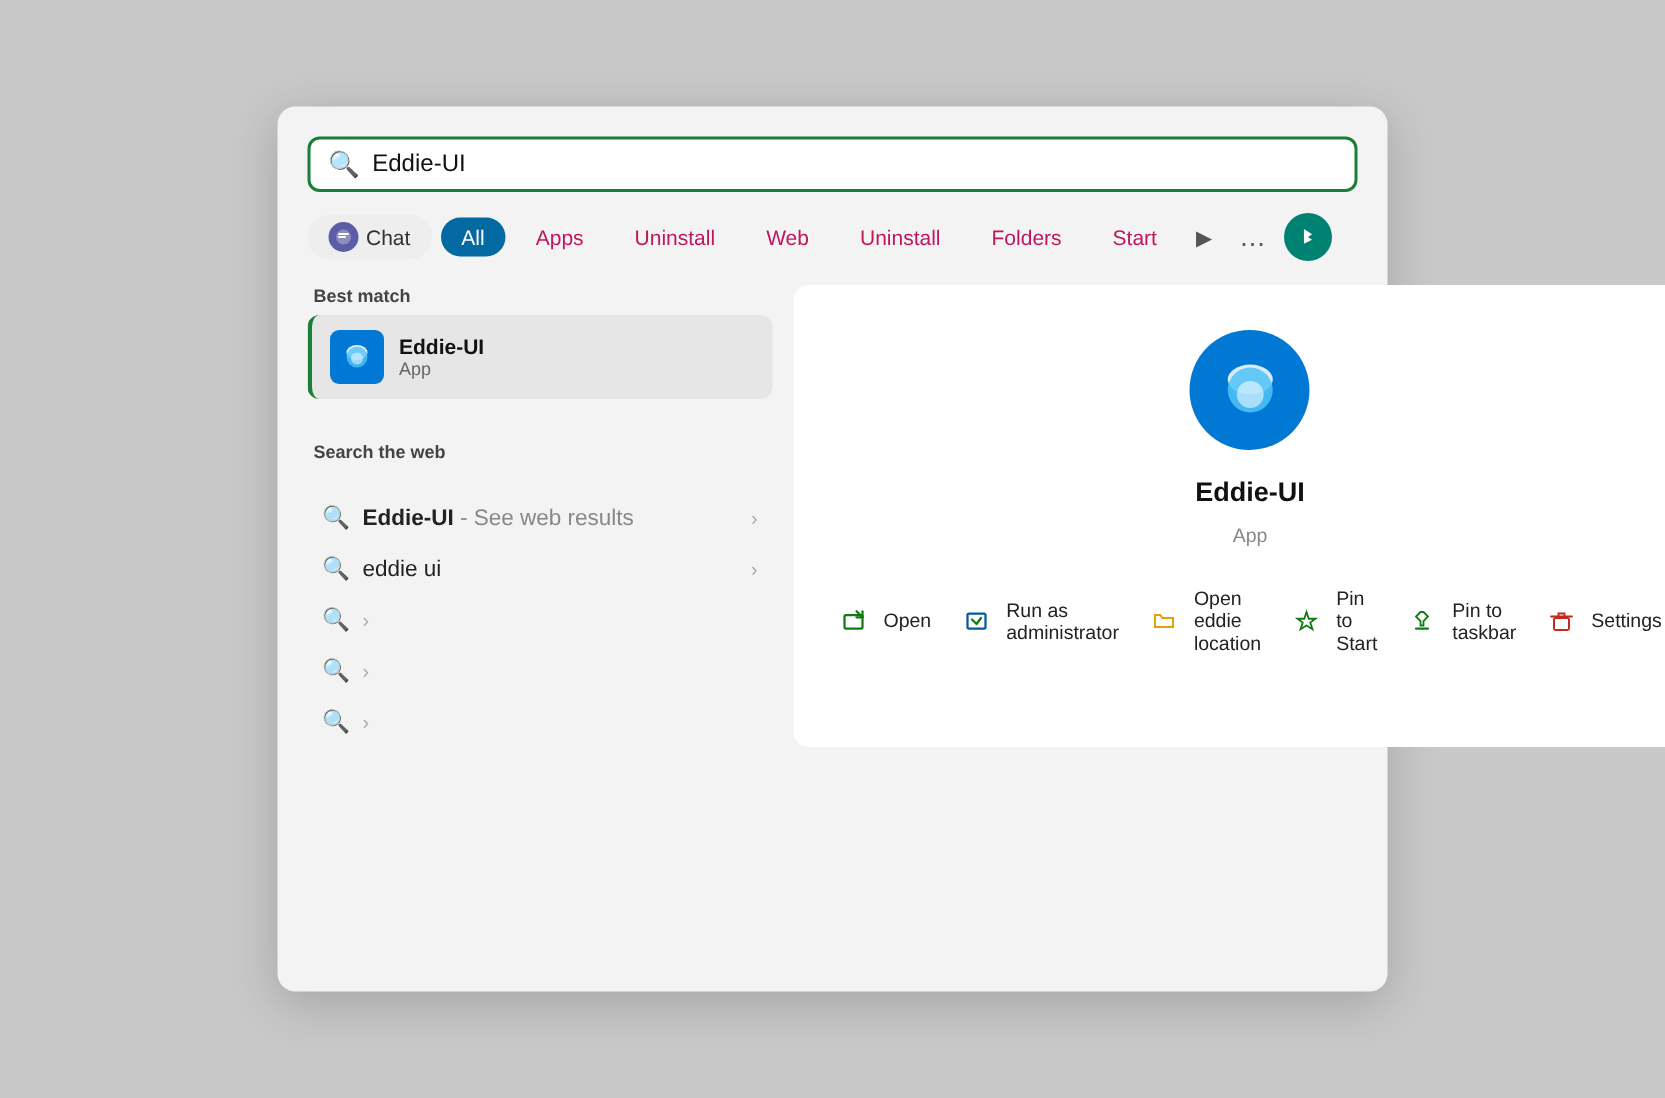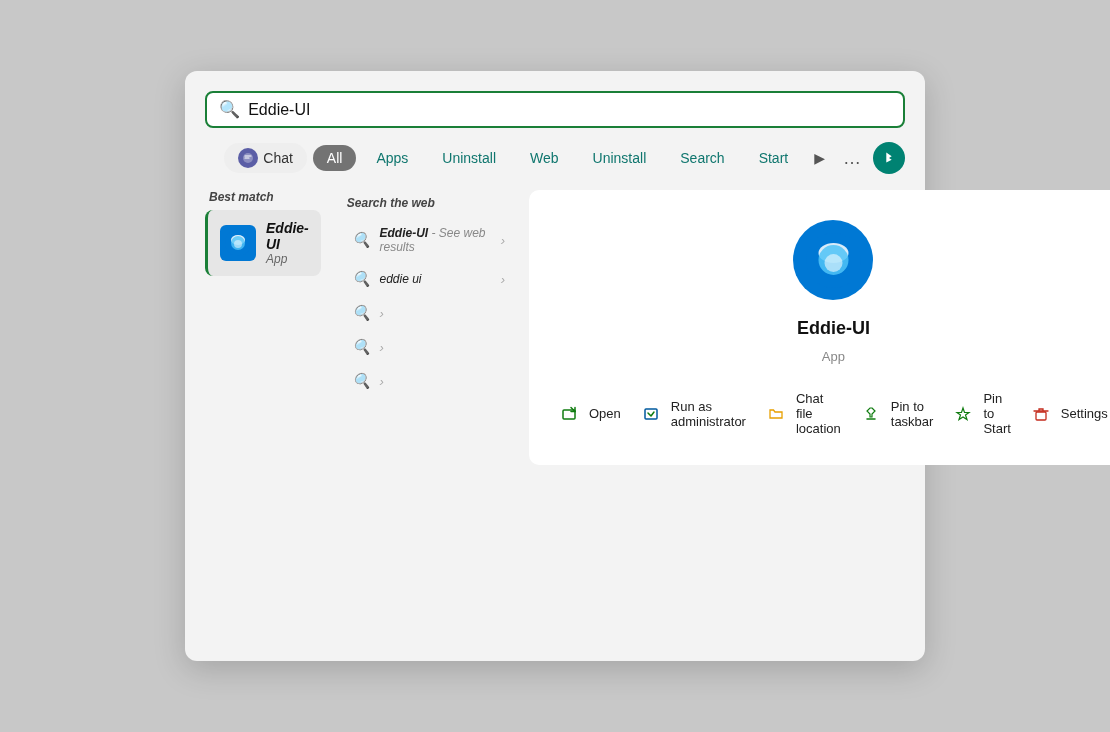--- a/index.html
+++ b/index.html
@@ -75,37 +75,36 @@
       caret-color: #111;
     }
 
     
     .filter-tabs {
       display: flex;
       align-items: center;
       gap: 6px;
       margin-bottom: 16px;
       flex-wrap: nowrap;
-      justify-content: flex-end;
     }
     .tab {
       display: flex;
       align-items: center;
       gap: 5px;
       padding: 5px 14px;
       border-radius: 20px;
       font-size: 14px;
       font-weight: 400;
       cursor: pointer;
       border: none;
       background: transparent;
-      color: #0f766e;
+      color: #be185d;
     }
     .tab.active {
-      background: #737373;
+      background: #0369a1;
       color: #fff;
       font-weight: 500;
     }
     .tab.chat {
       background: #eee;
       color: #333;
       border-radius: 20px;
     }
     .tab-icon-chat {
       width: 20px;
@@ -153,23 +152,22 @@
     
     .content-area {
       display: flex;
       gap: 14px;
     }
 
     
     .left-panel {
       flex: 0 0 310px;
       display: flex;
-      flex-direction: row;
+      flex-direction: column;
       gap: 22px;
-      font-style: italic;
     }
 
     .section-label {
       font-size: 12px;
       font-weight: 600;
       color: #444;
       margin-bottom: 6px;
       padding-left: 4px;
     }
 
@@ -206,40 +204,40 @@
     .best-match-text .app-type {
       font-size: 12px;
       color: #666;
     }
 
     
     .web-section-label {
       font-size: 12px;
       font-weight: 600;
       color: #444;
-      margin: 6px 0 8px 4px;
+      margin: 6px 0 20px 4px;
     }
 
     .web-result-item {
       display: flex;
       align-items: center;
       gap: 8px;
       padding: 8px 10px;
       border-radius: 6px;
       cursor: pointer;
       background: transparent;
       transition: background 0.1s;
     }
     .web-result-icon {
       color: #888;
       font-size: 15px;
       flex-shrink: 0;
     }
     .web-result-text {
-      font-size: 12px;
+      font-size: 15px;
       color: #222;
       flex: 1;
     }
     .web-result-text .highlight {
       font-weight: 600;
     }
     .web-result-text .muted {
       color: #888;
     }
     .web-result-arrow {
@@ -358,21 +356,21 @@
 
     <button class="tab">
       <span>Web</span>
     </button>
 
     <button class="tab">
       <span>Uninstall</span>
     </button>
 
     <button class="tab">
-      <span>Search</span>
+      <span>Folders</span>
     </button>
 
     <button class="tab">
       <span>Start</span>
     </button>
 
     <button class="tab-play">▶</button>
 
     <button class="tab-more">…</button>
 
@@ -475,40 +473,40 @@
           </div>
           <span>Run as administrator</span>
         </div>
 
         <div class="action-item">
           <div class="action-icon icon-folder">
             <svg width="16" height="16" viewBox="0 0 16 16" fill="none">
               <path d="M2 5 L2 12 L14 12 L14 6 L7 6 L5.5 4 L2 4 Z" stroke="#e8a000" stroke-width="1.3" fill="none"></path>
             </svg>
           </div>
-          <span>Chat file location</span>
+          <span>Open eddie location</span>
+        </div>
+
+        <div class="action-item">
+          <div class="action-icon icon-pin-start">
+            <svg width="16" height="16" viewBox="0 0 16 16" fill="none">
+              <path d="M8 2 L9.5 6.5 L14 6.5 L10.5 9 L12 13.5 L8 11 L4 13.5 L5.5 9 L2 6.5 L6.5 6.5 Z" stroke="#107c10" stroke-width="1.2" fill="none"></path>
+            </svg>
+          </div>
+          <span>Pin to Start</span>
         </div>
 
         <div class="action-item">
           <div class="action-icon icon-pin-task">
             <svg width="16" height="16" viewBox="0 0 16 16" fill="none">
               <path d="M9 2 L12 5 L9 8 L9 11 L7 11 L7 8 L4 5 L7 2 Z" stroke="#107c10" stroke-width="1.2" fill="none"></path>
               <path d="M4 13 L12 13" stroke="#107c10" stroke-width="1.5" stroke-linecap="round"></path>
             </svg>
           </div>
           <span>Pin to taskbar</span>
-        </div>
-
-        <div class="action-item">
-          <div class="action-icon icon-pin-start">
-            <svg width="16" height="16" viewBox="0 0 16 16" fill="none">
-              <path d="M8 2 L9.5 6.5 L14 6.5 L10.5 9 L12 13.5 L8 11 L4 13.5 L5.5 9 L2 6.5 L6.5 6.5 Z" stroke="#107c10" stroke-width="1.2" fill="none"></path>
-            </svg>
-          </div>
-          <span>Pin to Start</span>
         </div>
 
         <div class="action-item">
           <div class="action-icon icon-uninstall">
             <svg width="16" height="16" viewBox="0 0 16 16" fill="none">
               <rect x="3" y="6" width="10" height="8" rx="1" stroke="#c42b1c" stroke-width="1.3" fill="none"></rect>
               <path d="M1 5 L15 5" stroke="#c42b1c" stroke-width="1.3" stroke-linecap="round"></path>
               <path d="M6 5 L6 3 L10 3 L10 5" stroke="#c42b1c" stroke-width="1.3" fill="none"></path>
             </svg>
           </div>

